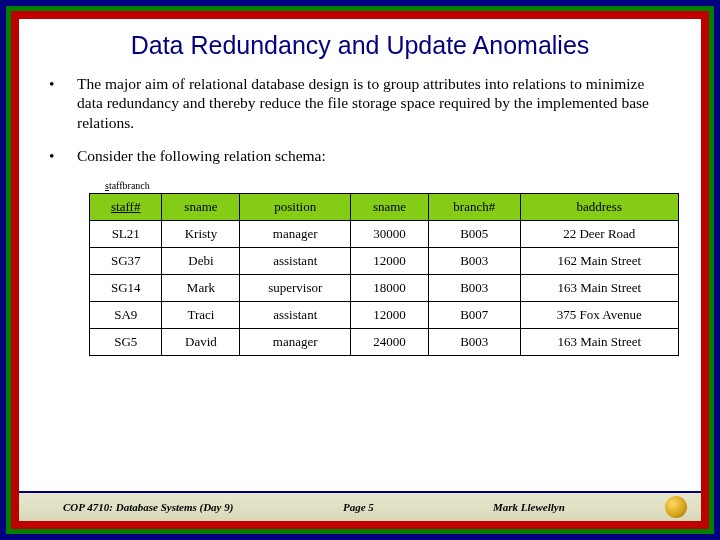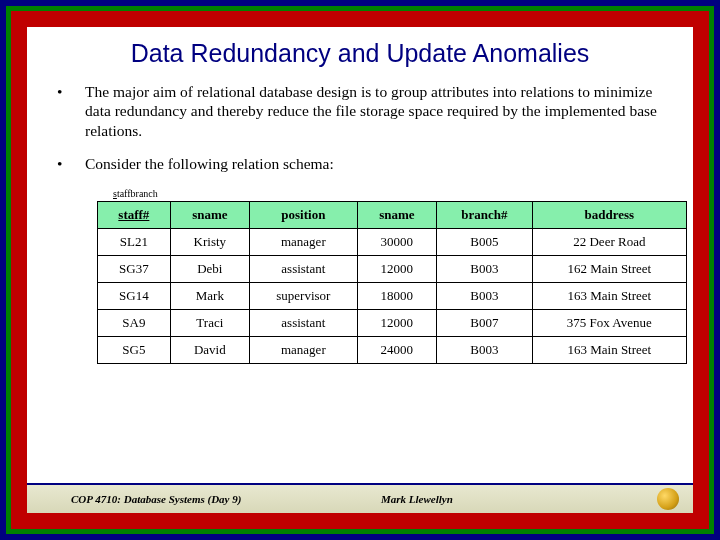--- a/index.html
+++ b/index.html
@@ -13,21 +13,21 @@
   .frame-green {
     width: 100%;
     height: 100%;
     background: #008000;
     padding: 5px;
   }
   .frame-red {
     width: 100%;
     height: 100%;
     background: #c00000;
-    padding: 16px;
+    padding: 8px;
   }
   .slide {
     width: 100%;
     height: 100%;
     background: #fff;
     position: relative;
     display: flex;
     flex-direction: column;
   }
   .title {
@@ -69,22 +69,22 @@
     width: 590px;
     font-size: 13px;
   }
   table.rel th, table.rel td {
     border: 1.5px solid #000;
     padding: 5px 8px;
     text-align: center;
     font-weight: normal;
   }
   table.rel th {
-    background: #86efac;
-    font-weight: bold;
+    background: #84cc16;
+    font-weight: normal;
   }
   table.rel th:first-child {
     text-decoration: underline;
   }
   table.rel td.left { text-align: center; }
   .footer {
     border-top: 2px solid #000080;
     background: linear-gradient(to bottom, #e8e8d0 0%, #d8d8b8 100%);
     height: 30px;
     display: flex;
@@ -184,19 +184,20 @@
           <td>B003</td>
           <td>163 Main Street</td>
         </tr>
       </tbody>
     </table>
 
   </div>
 
   <div class="footer">
     <span class="left">COP 4710: Database Systems  (Day 9)</span>
+    <span class="mid">Page 5</span>
     <span class="right">Mark Llewellyn</span>
     <span class="logo"></span>
   </div>
 
 </div>
 </div>
 </div>
 
 </body></html>

